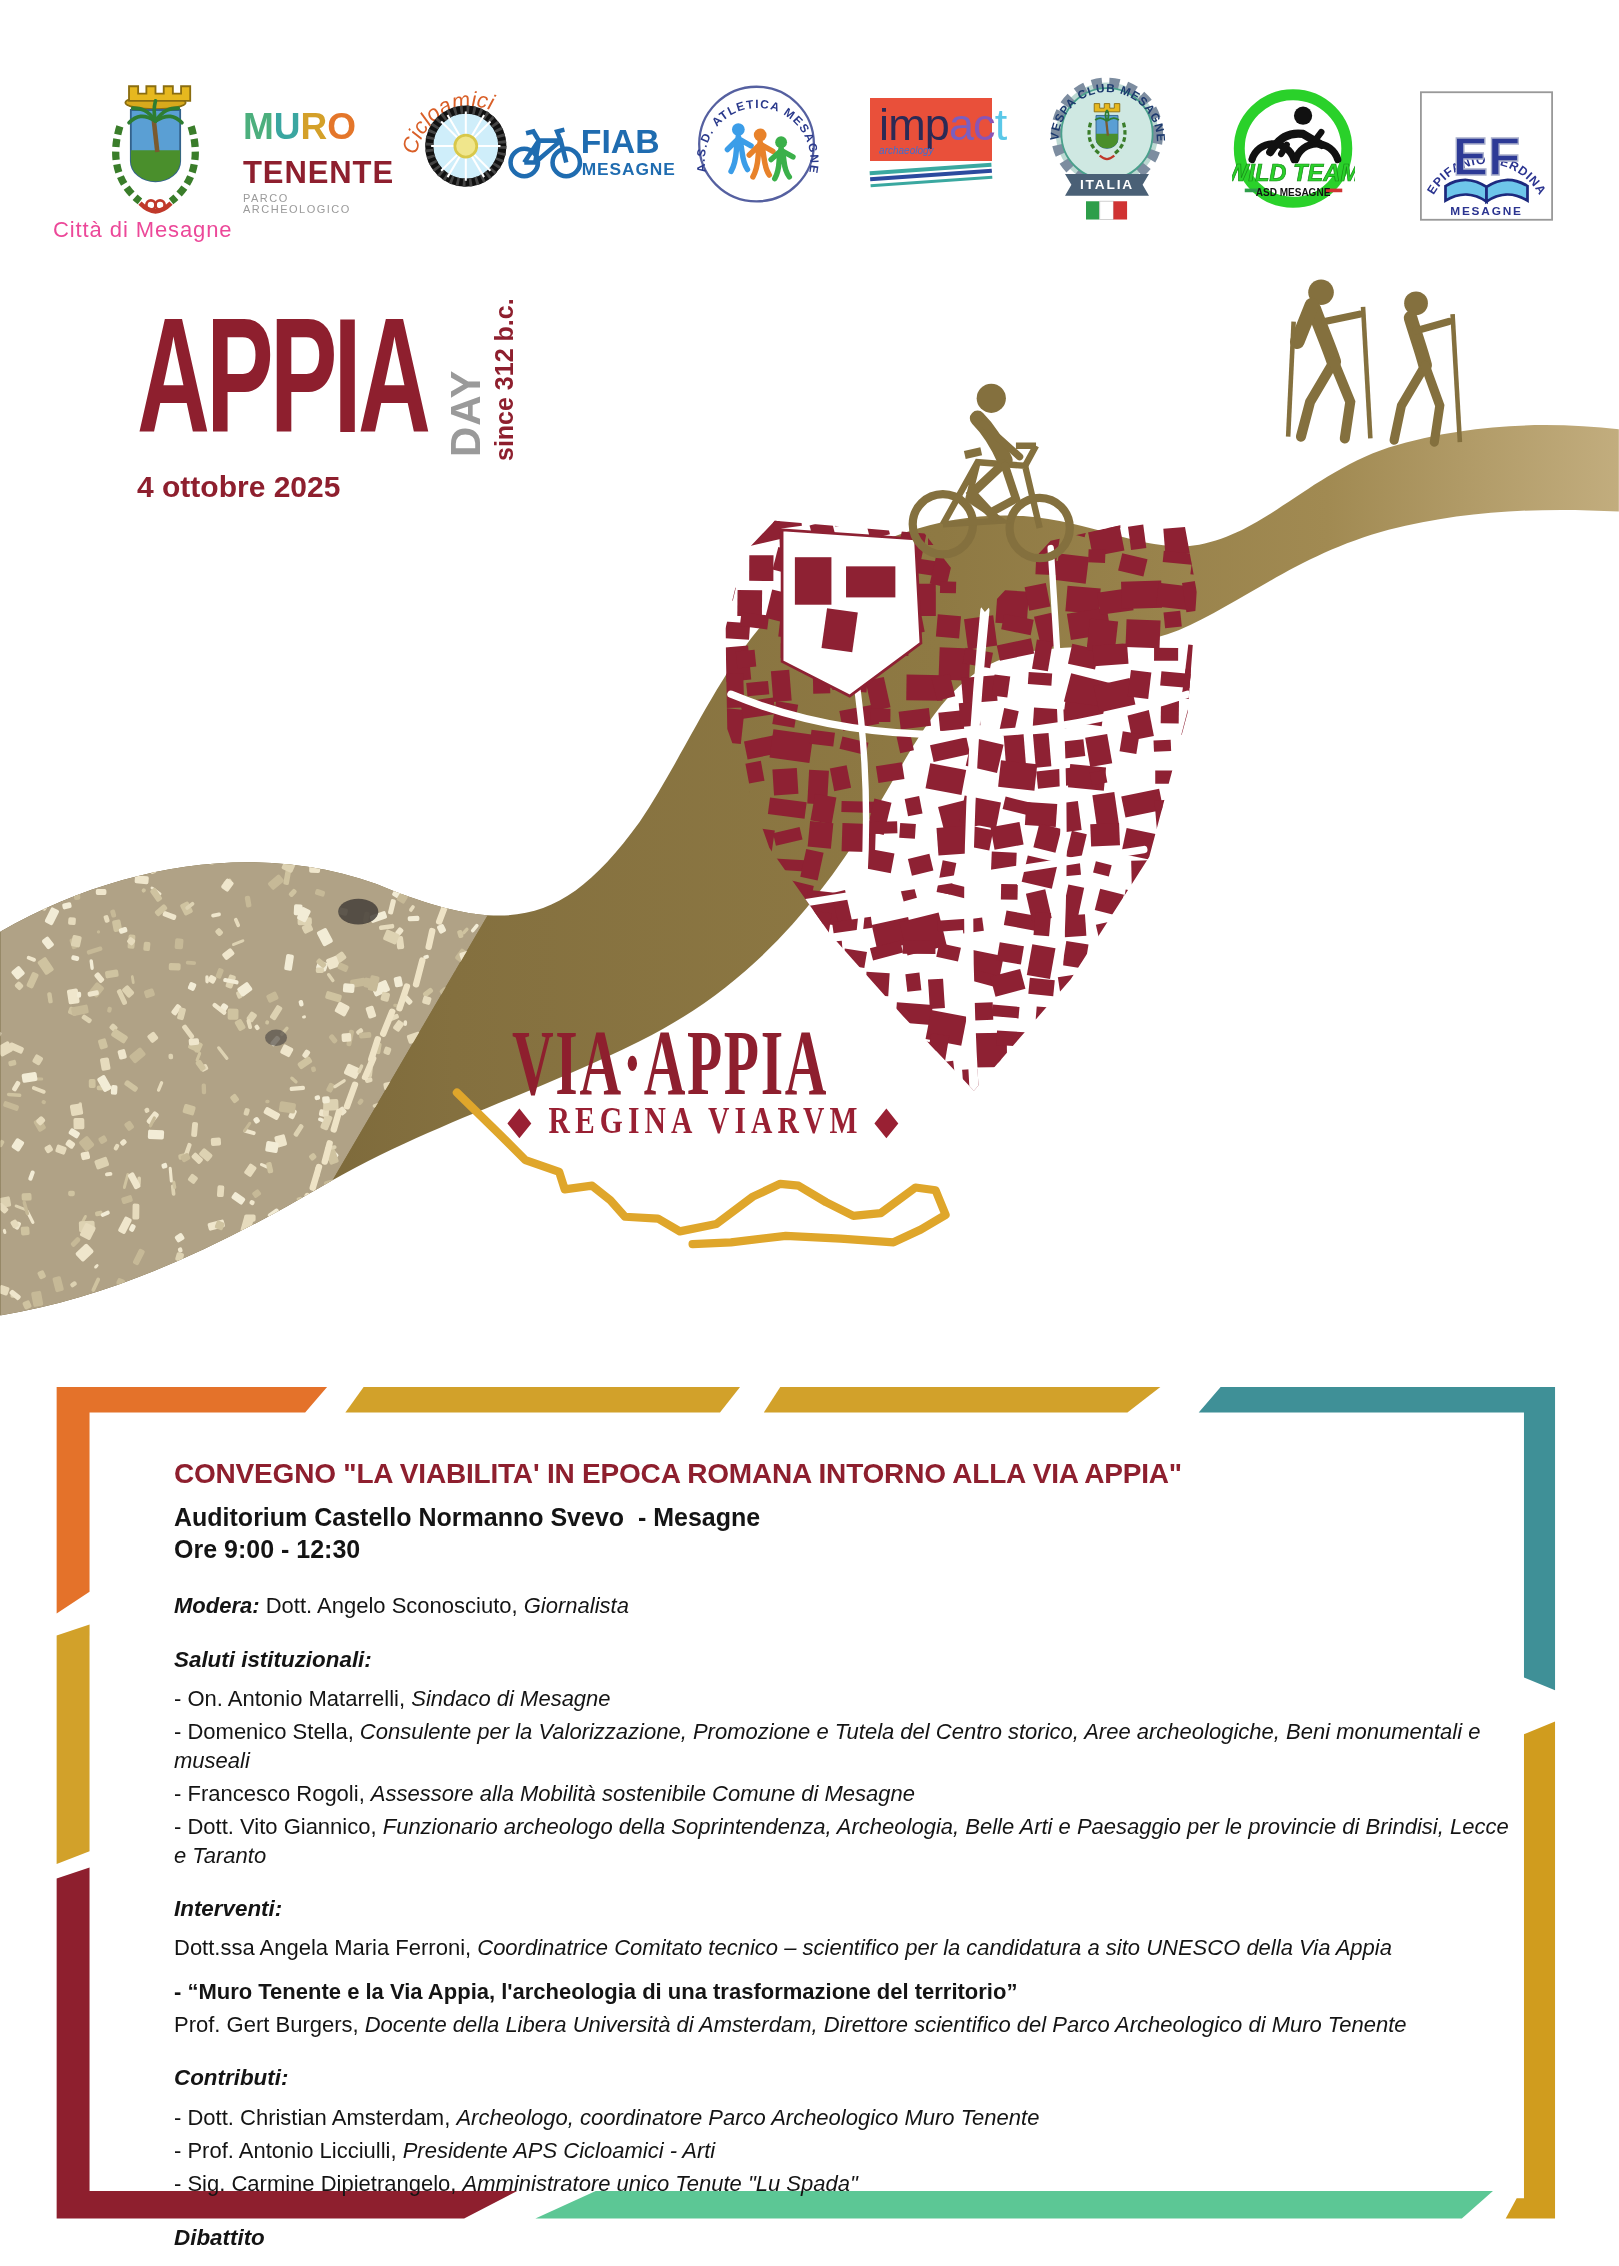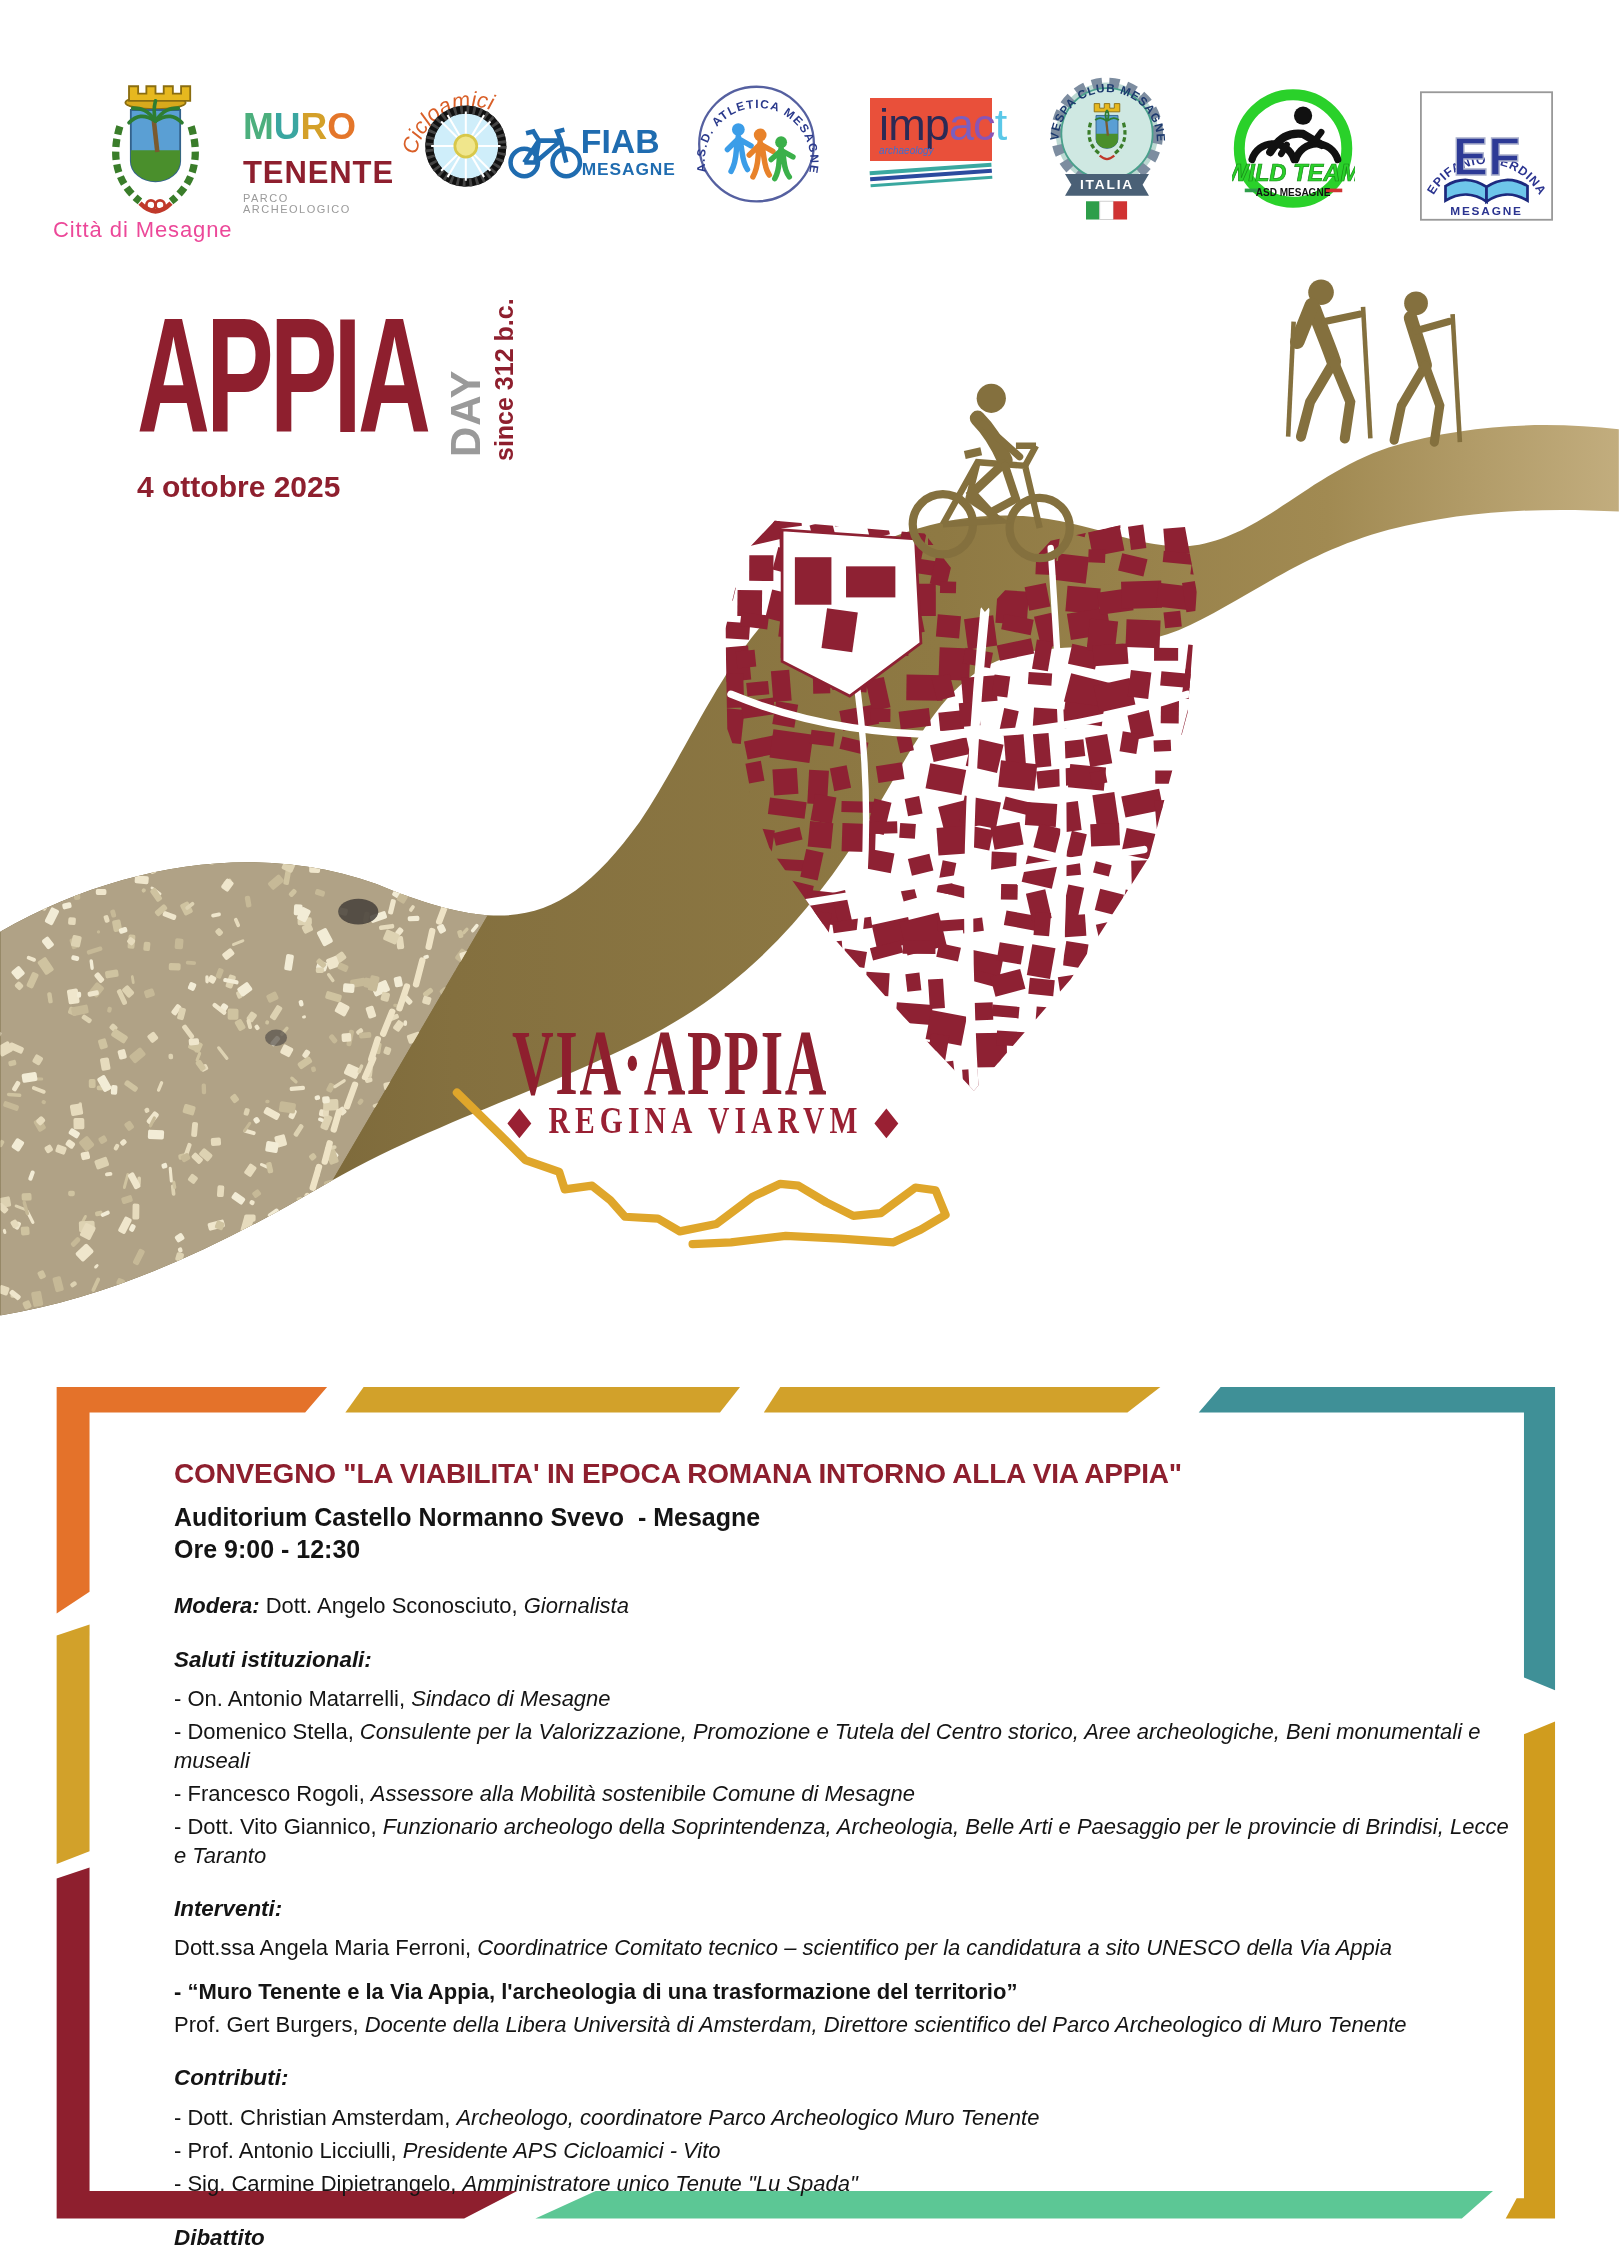--- a/index.html
+++ b/index.html
@@ -1343,20 +1343,20 @@
     <div class="p-line"><span>- Francesco Rogoli, </span><span class="it">Assessore alla Mobilità sostenibile Comune di Mesagne</span></div>
     <div class="p-line"><span>- Dott. Vito Giannico, </span><span class="it">Funzionario archeologo della Soprintendenza, Archeologia, Belle Arti e Paesaggio per le provincie di Brindisi, Lecce e Taranto</span></div>
 
     <div class="p-heading">Interventi:</div>
     <div class="p-line p-speaker"><span>Dott.ssa Angela Maria Ferroni, </span><span class="it">Coordinatrice Comitato tecnico – scientifico per la candidatura a sito UNESCO della Via Appia</span></div>
     <div class="p-line bold">- “Muro Tenente e la Via Appia, l'archeologia di una trasformazione del territorio”</div>
     <div class="p-line p-speaker"><span>Prof. Gert Burgers, </span><span class="it">Docente della Libera Università di Amsterdam, Direttore scientifico del Parco Archeologico di Muro Tenente</span></div>
 
     <div class="p-heading">Contributi:</div>
     <div class="p-line"><span>- Dott. Christian Amsterdam, </span><span class="it">Archeologo, coordinatore Parco Archeologico Muro Tenente</span></div>
-    <div class="p-line"><span>- Prof. Antonio Licciulli, </span><span class="it">Presidente APS Cicloamici - Vito</span></div>
+    <div class="p-line"><span>- Prof. Antonio Licciulli, </span><span class="it">Presidente APS Cicloamici - Arti</span></div>
     <div class="p-line"><span>- Sig. Carmine Dipietrangelo, </span><span class="it">Amministratore unico Tenute "Lu Spada"</span></div>
 
     <div class="p-heading">Dibattito</div>
   </div>
 
 </div>
 
 
 </body></html>

